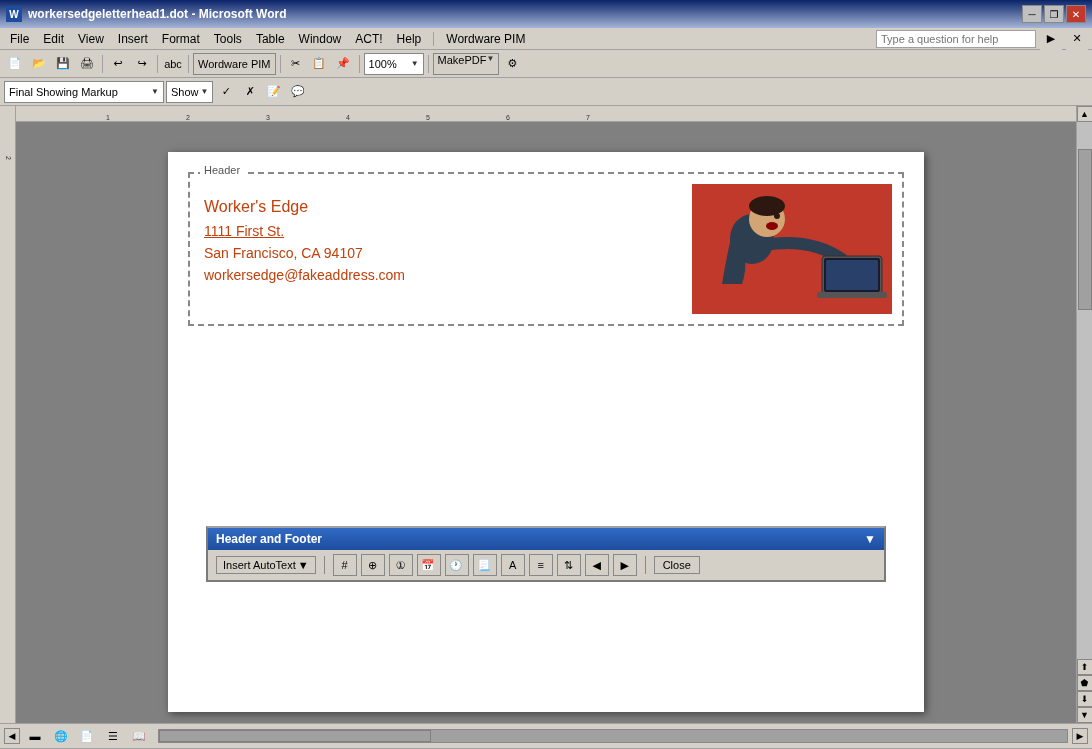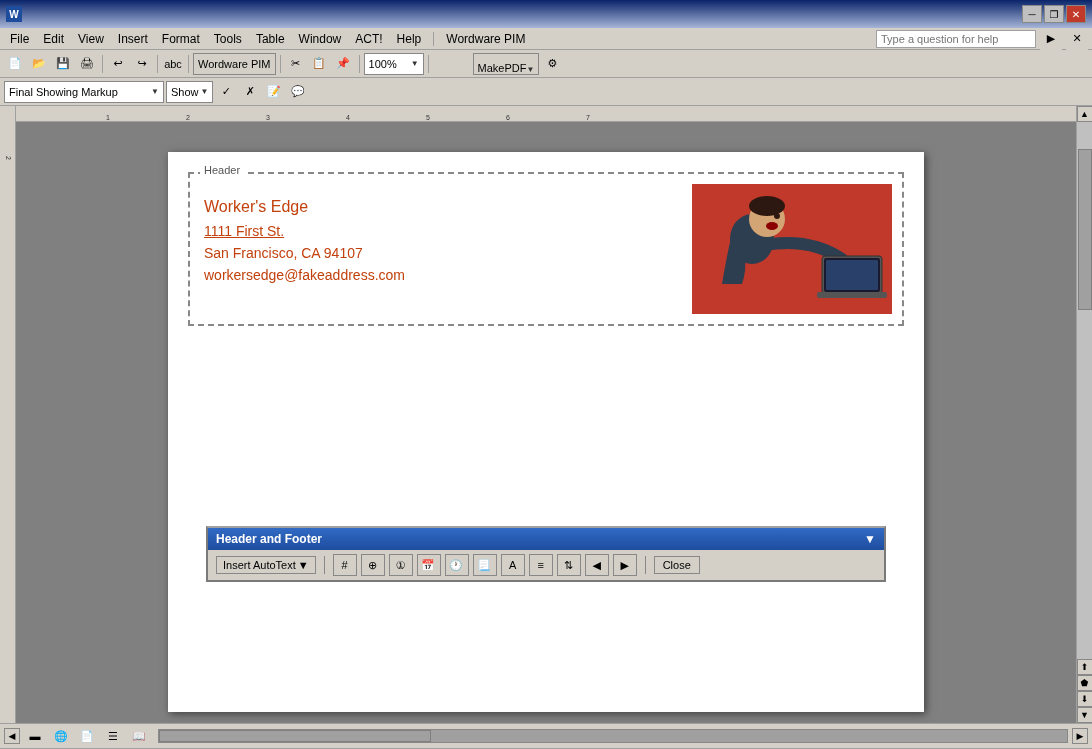--- a/index.html
+++ b/index.html
@@ -300,20 +300,21 @@
       font-size: 8px;
       color: #333;
     }
   </style>
 </head>
 <body>
 
 <div class="title-bar">
   <div class="title-bar-left">
     <div class="word-icon">W</div>
+    <span class="title-bar-title">workersedgeletterhead1.dot - Microsoft Word</span>
   </div>
   <div class="title-bar-controls">
     <div class="title-btn">─</div>
     <div class="title-btn">❐</div>
     <div class="title-btn close">✕</div>
   </div>
 </div>
 
 <div class="menu-bar">
   <span class="menu-item">File</span>
@@ -356,21 +357,21 @@
   <div class="toolbar-btn">📋</div>
   <div class="toolbar-btn">📌</div>
   <div class="toolbar-separator"></div>
 
   <div class="zoom-dropdown">
     <span>100%</span>
     <span class="dropdown-arrow">▼</span>
   </div>
   <div class="toolbar-separator"></div>
 
-  <div style="display:flex;align-items:flex-end;border:1px solid #888;padding:0 4px;height:22px;font-size:11px;background:#d4d0c8;cursor:pointer;margin-left:40px;">
+  <div style="display:flex;align-items:flex-start;border:1px solid #888;padding:0 4px;height:22px;font-size:11px;background:#d4d0c8;cursor:pointer;">
     <span>MakePDF</span>
     <span class="dropdown-arrow">▼</span>
   </div>
   <div class="toolbar-btn">⚙</div>
 </div>
 
 <div class="toolbar">
   <div class="markup-dropdown">
     <span>Final Showing Markup</span>
     <span class="dropdown-arrow">▼</span>

